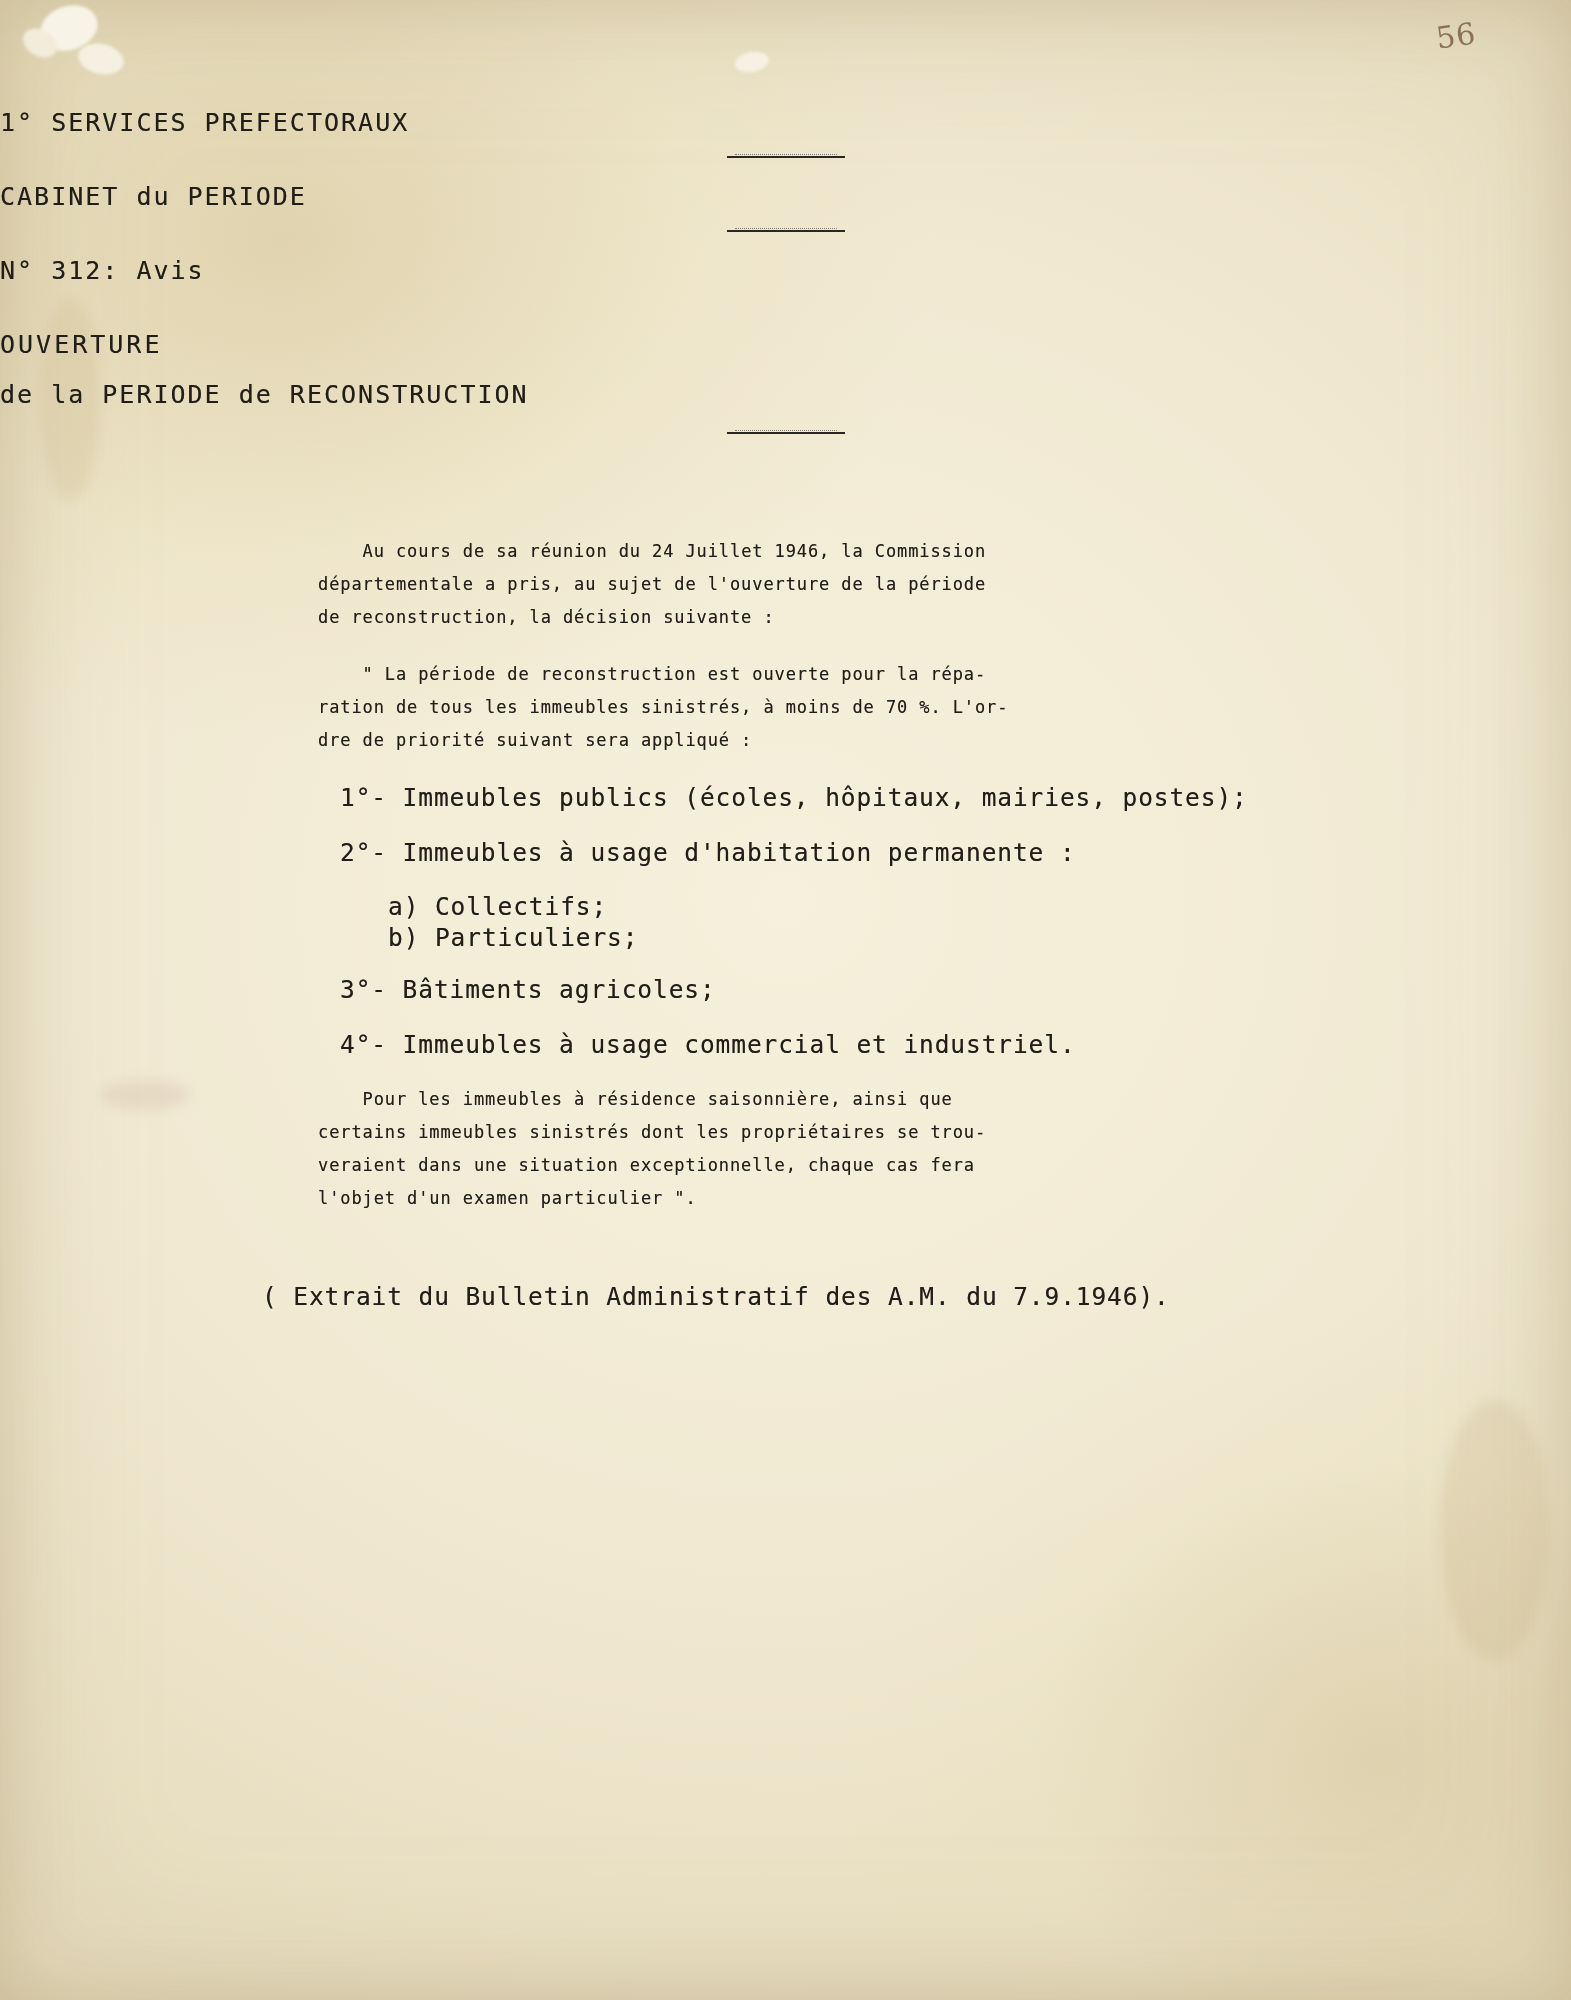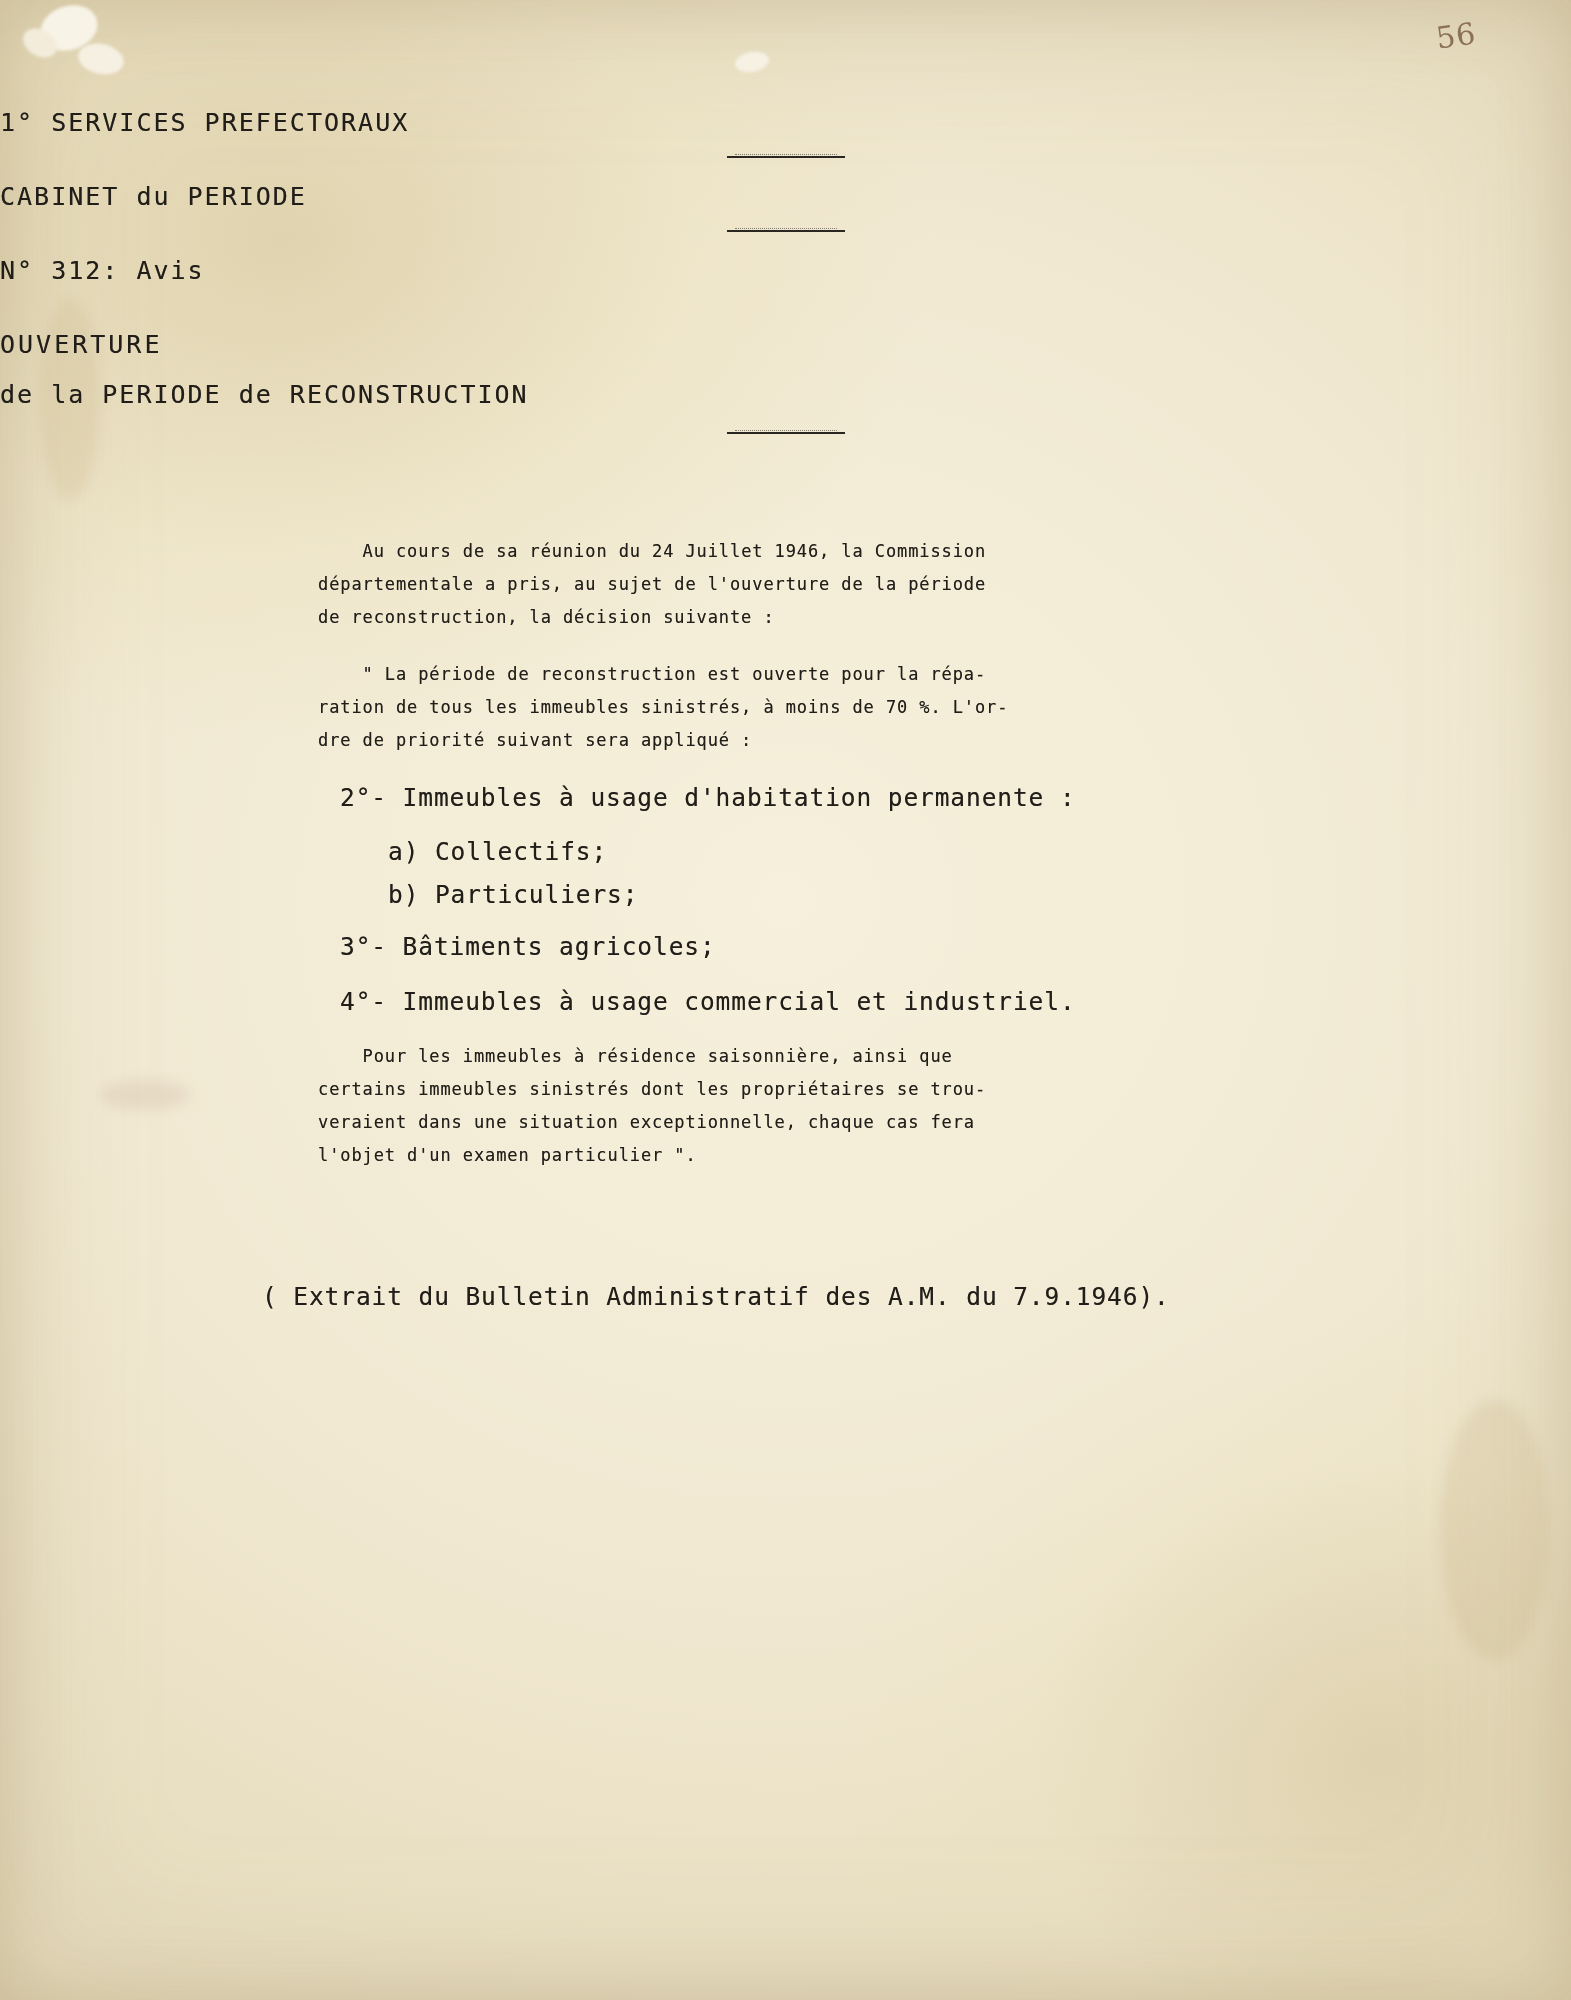--- a/index.html
+++ b/index.html
@@ -181,22 +181,23 @@
         <div class="rule"></div>
       </div>
 
     <div id="body">
       <p class="tw para">    Au cours de sa réunion du 24 Juillet 1946, la Commission
 départementale a pris, au sujet de l'ouverture de la période
 de reconstruction, la décision suivante :</p>
       <p class="tw para">    " La période de reconstruction est ouverte pour la répa-
 ration de tous les immeubles sinistrés, à moins de 70 %. L'or-
 dre de priorité suivant sera appliqué :</p>
+      <p class="tw item">1°- Immeubles publics (écoles, hôpitaux, mairies, postes);</p>
       <p class="tw item">2°- Immeubles à usage d'habitation permanente :</p>
-      <p class="tw sub" style="margin-bottom:12px">a) Collectifs;</p>
+      <p class="tw sub" style="margin-bottom:0">a) Collectifs;</p>
       <p class="tw sub">b) Particuliers;</p>
       <p class="tw item">3°- Bâtiments agricoles;</p>
       <p class="tw item">4°- Immeubles à usage commercial et industriel.</p>
       <p class="tw para">    Pour les immeubles à résidence saisonnière, ainsi que
 certains immeubles sinistrés dont les propriétaires se trou-
 veraient dans une situation exceptionnelle, chaque cas fera
 l'objet d'un examen particulier ".</p>
     </div>
 
     <div id="source" class="tw">( Extrait du Bulletin Administratif des A.M. du 7.9.1946).</div>

